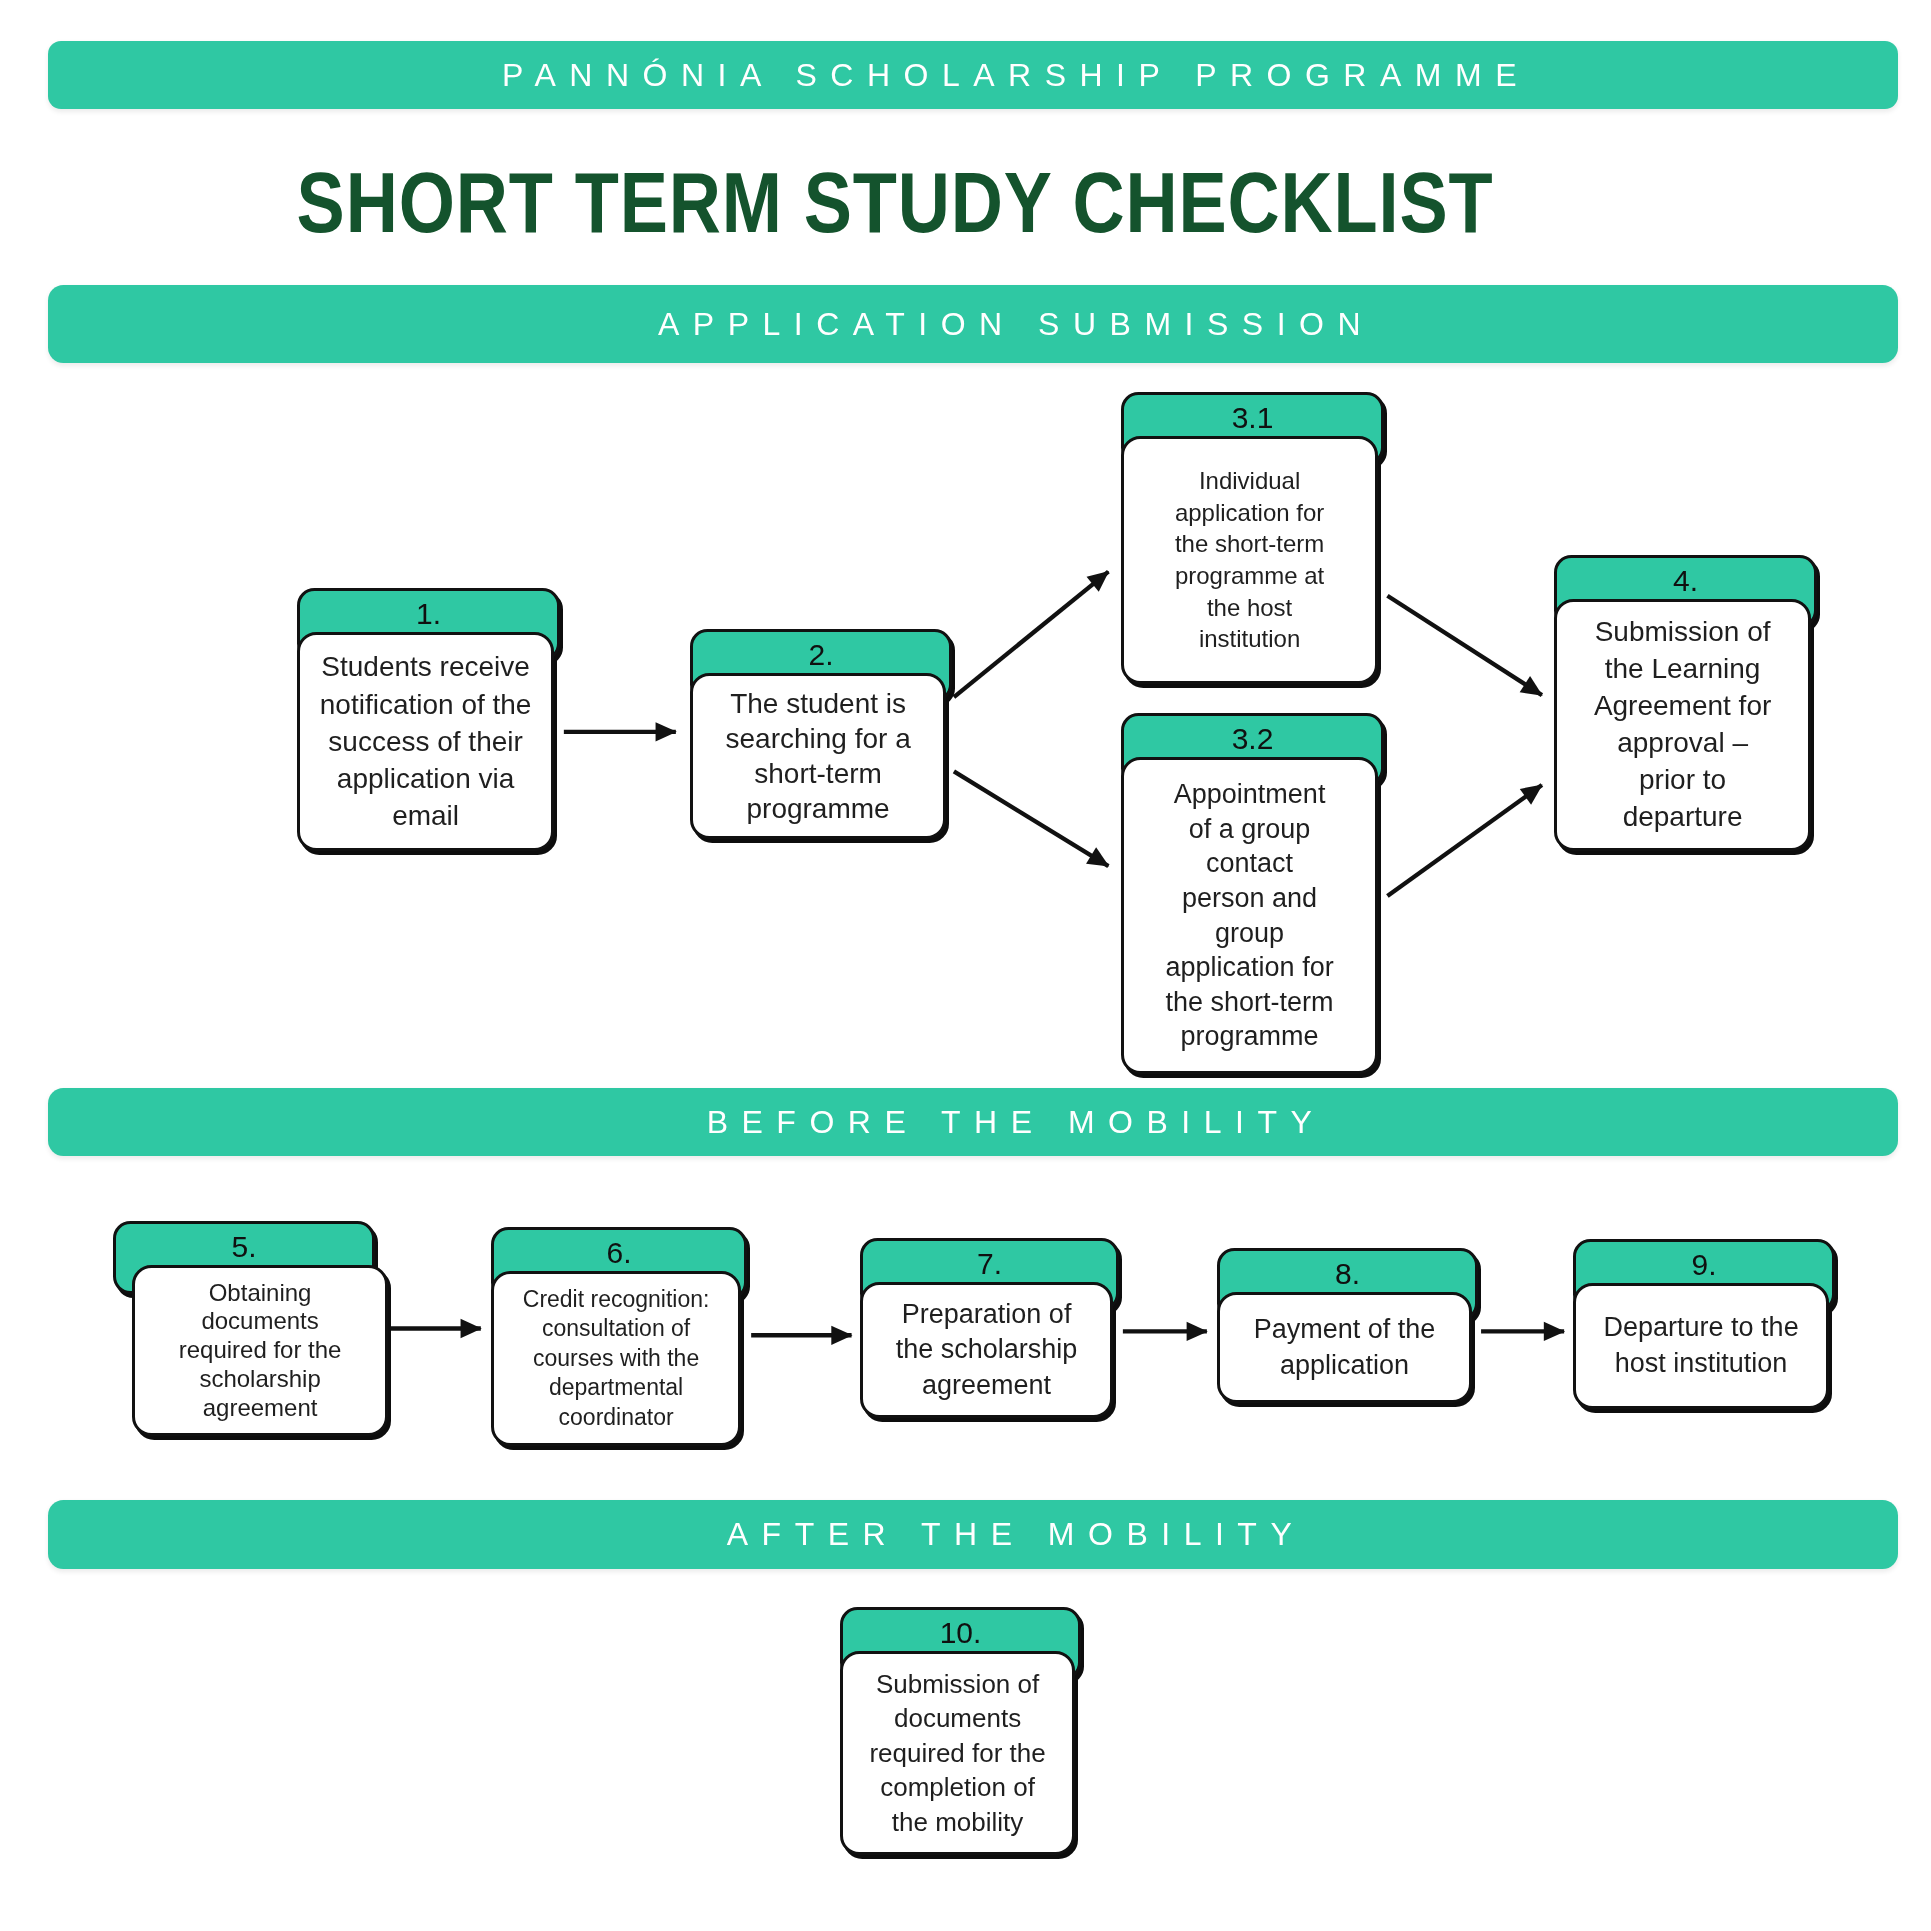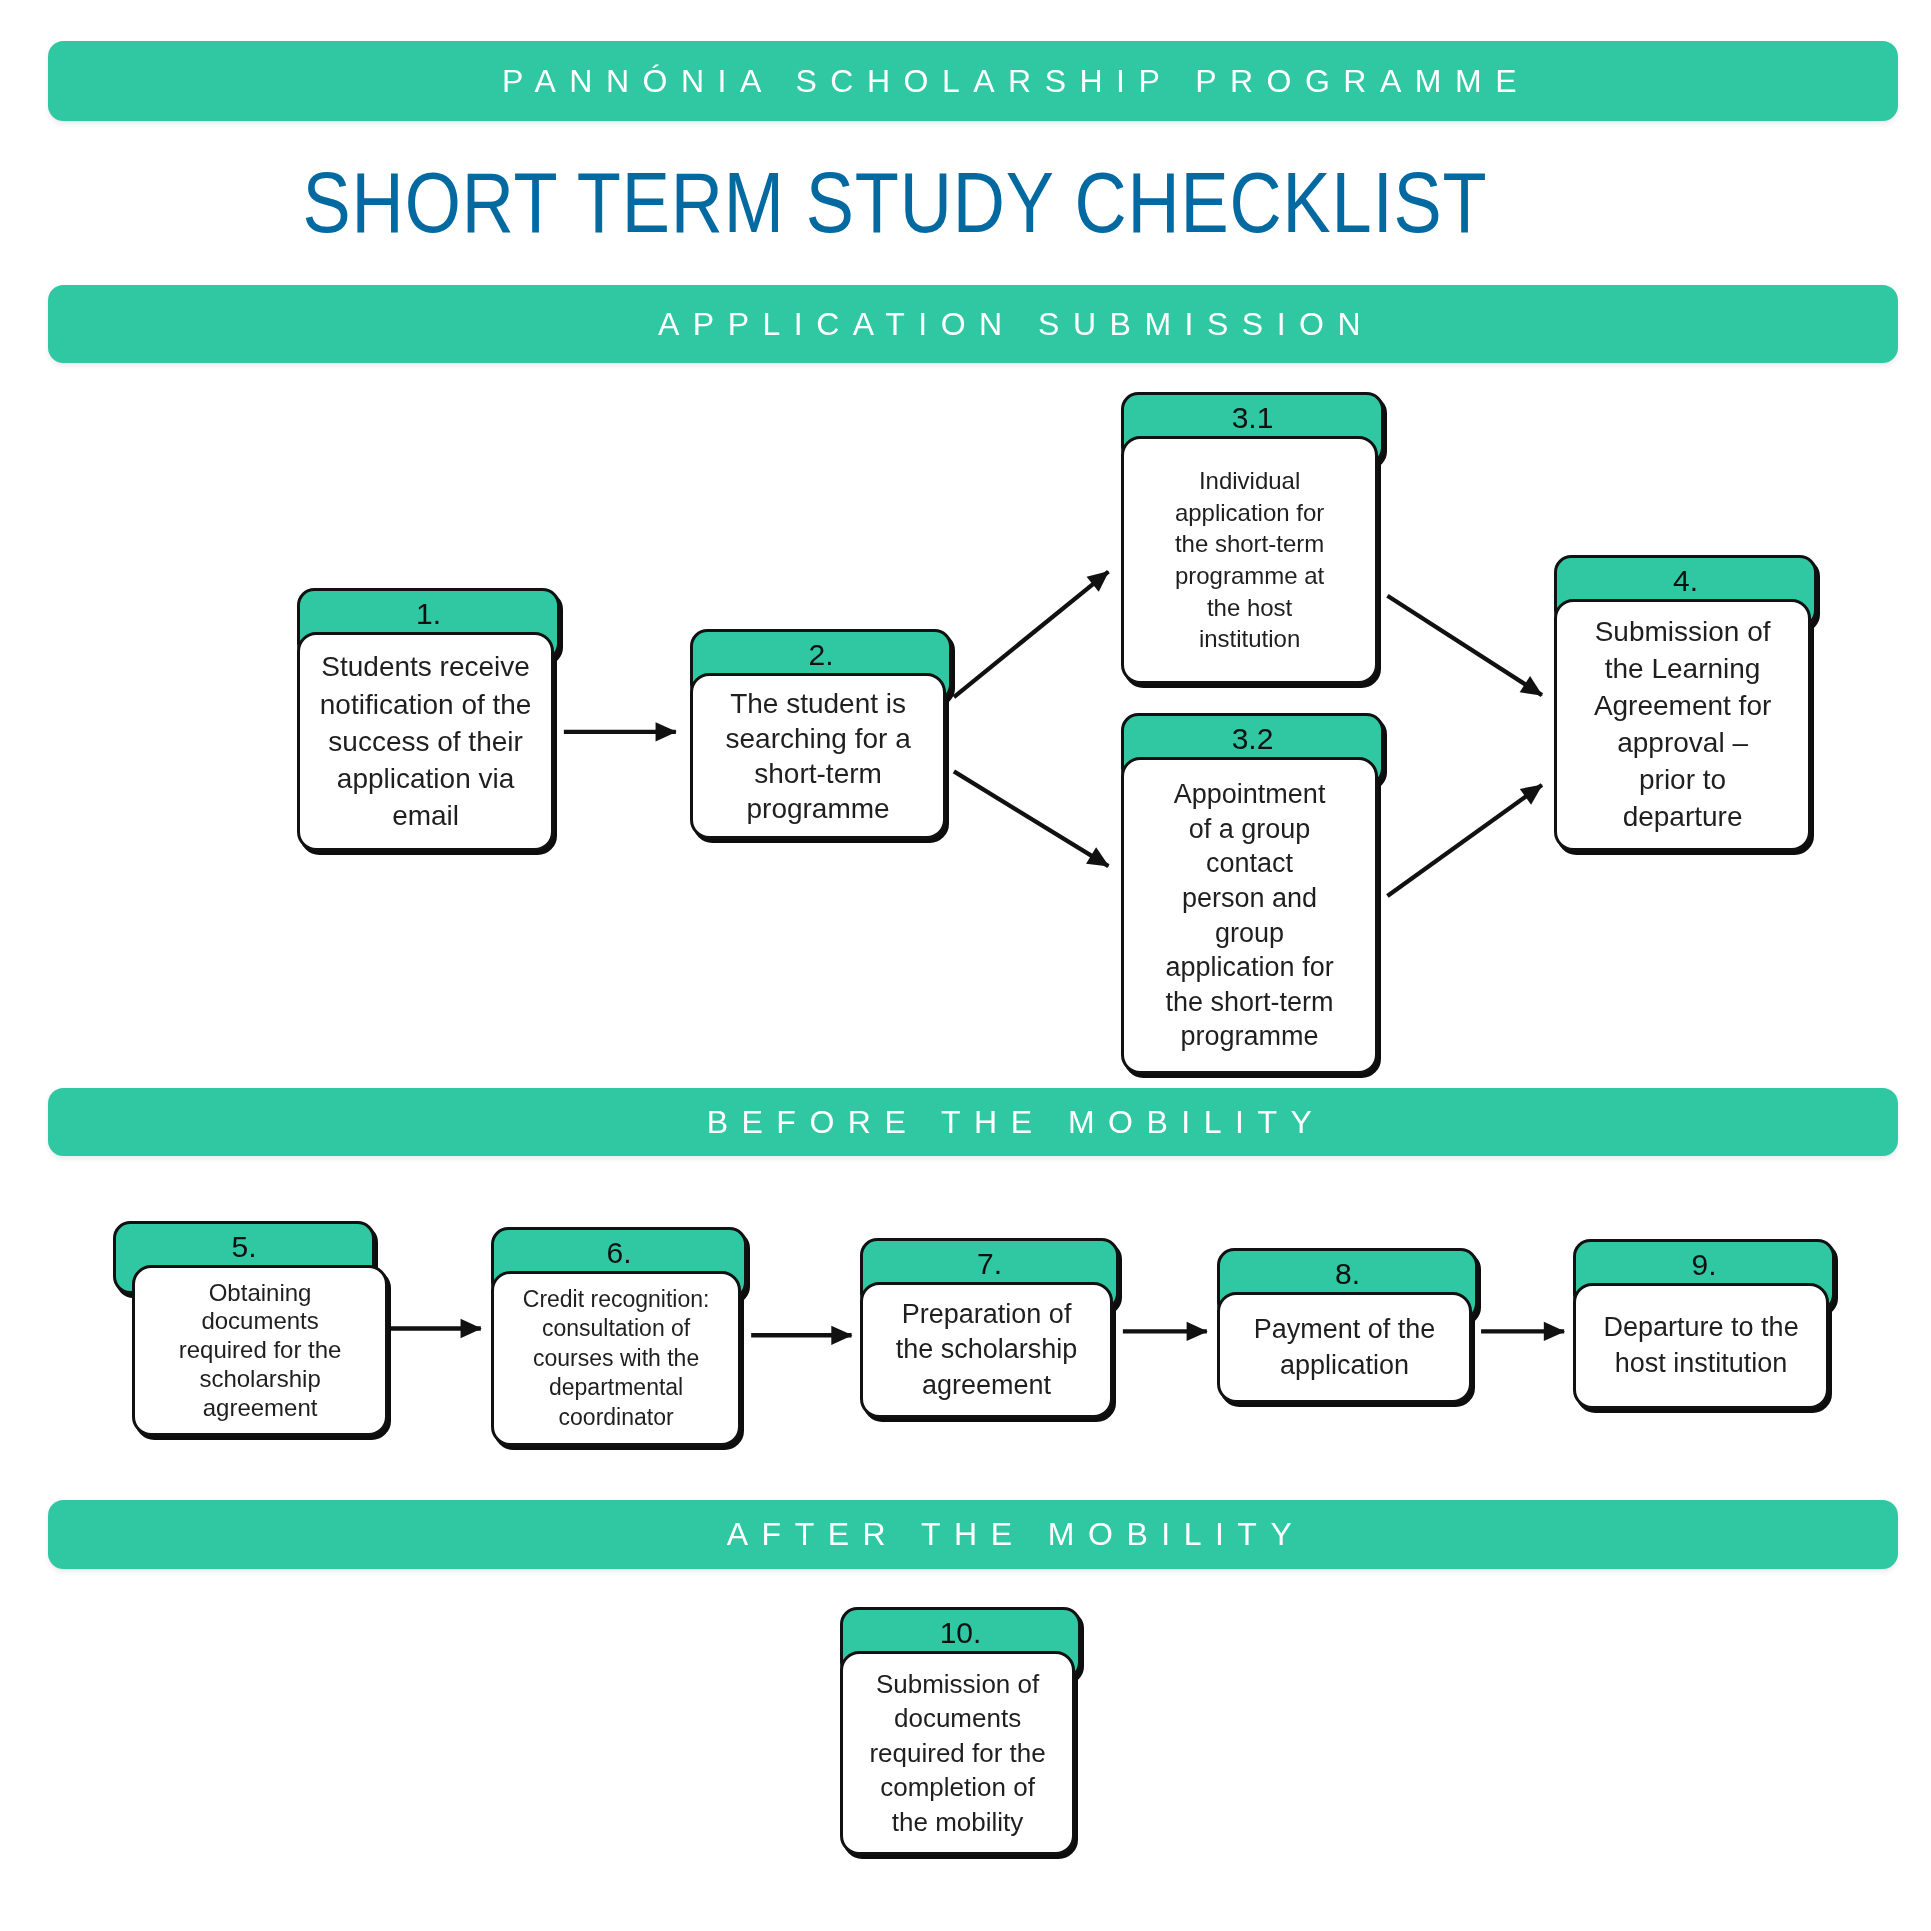--- a/index.html
+++ b/index.html
@@ -28,21 +28,21 @@
     font-size:32px;
     font-weight:400;
     letter-spacing:13.5px;
     white-space:nowrap;
     transform:translateX(43px);
   }
   
   .title{
     position:absolute;left:0;top:160px;width:1685px;
     margin:0;text-align:center;
-    font-size:85px;font-weight:400;color:#0369a1;
+    font-size:85px;font-weight:700;color:#14532d;
     line-height:1.0;
   }
   .title span{
     display:inline-block;
     transform:translateX(53px) scaleX(0.85);
     transform-origin:center;
     white-space:nowrap;
     letter-spacing:1px;
   }
   
@@ -84,21 +84,21 @@
     position:absolute;left:0;top:0;
     pointer-events:none;
   }
   .arrows line{stroke:#111111;stroke-width:4.5;}
 </style>
 </head>
 <body>
 
 <div class="canvas">
 
-  <div class="banner" style="top:41px;height:80px;">
+  <div class="banner" style="top:41px;height:68px;border-radius:13px;">
     <span>PANNÓNIA SCHOLARSHIP PROGRAMME</span>
   </div>
 
   <h1 class="title">
     <span>SHORT TERM STUDY CHECKLIST</span>
   </h1>
 
   <div class="banner" style="top:285px;height:78px;">
     <span>APPLICATION SUBMISSION</span>
   </div>

